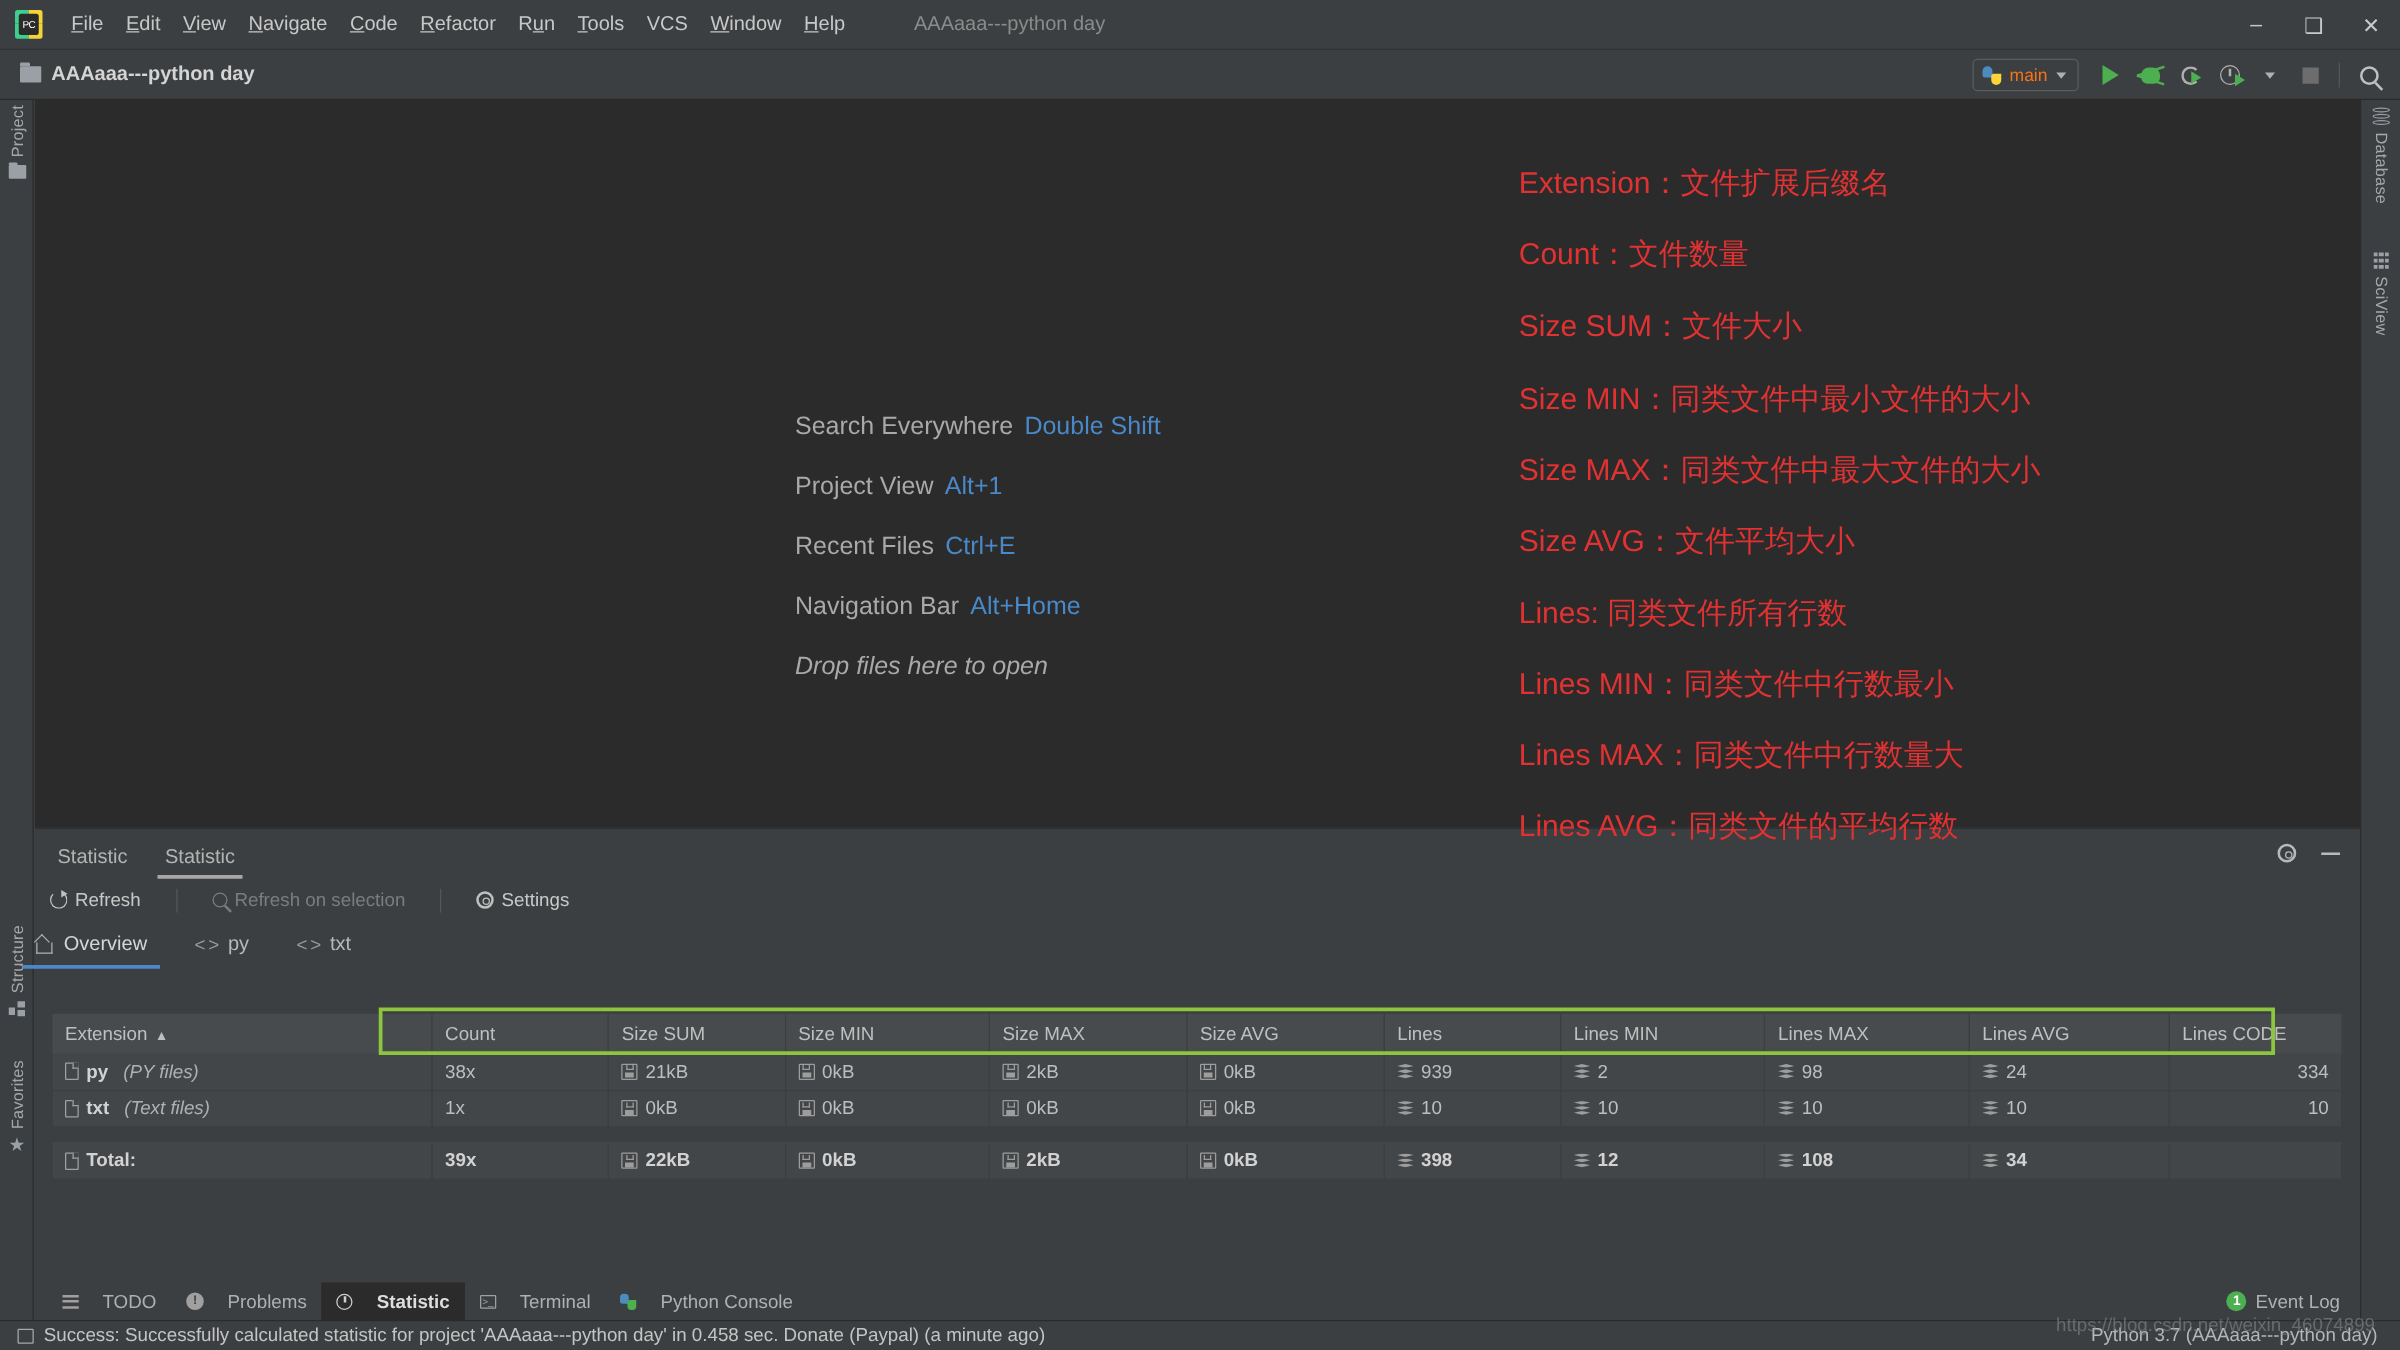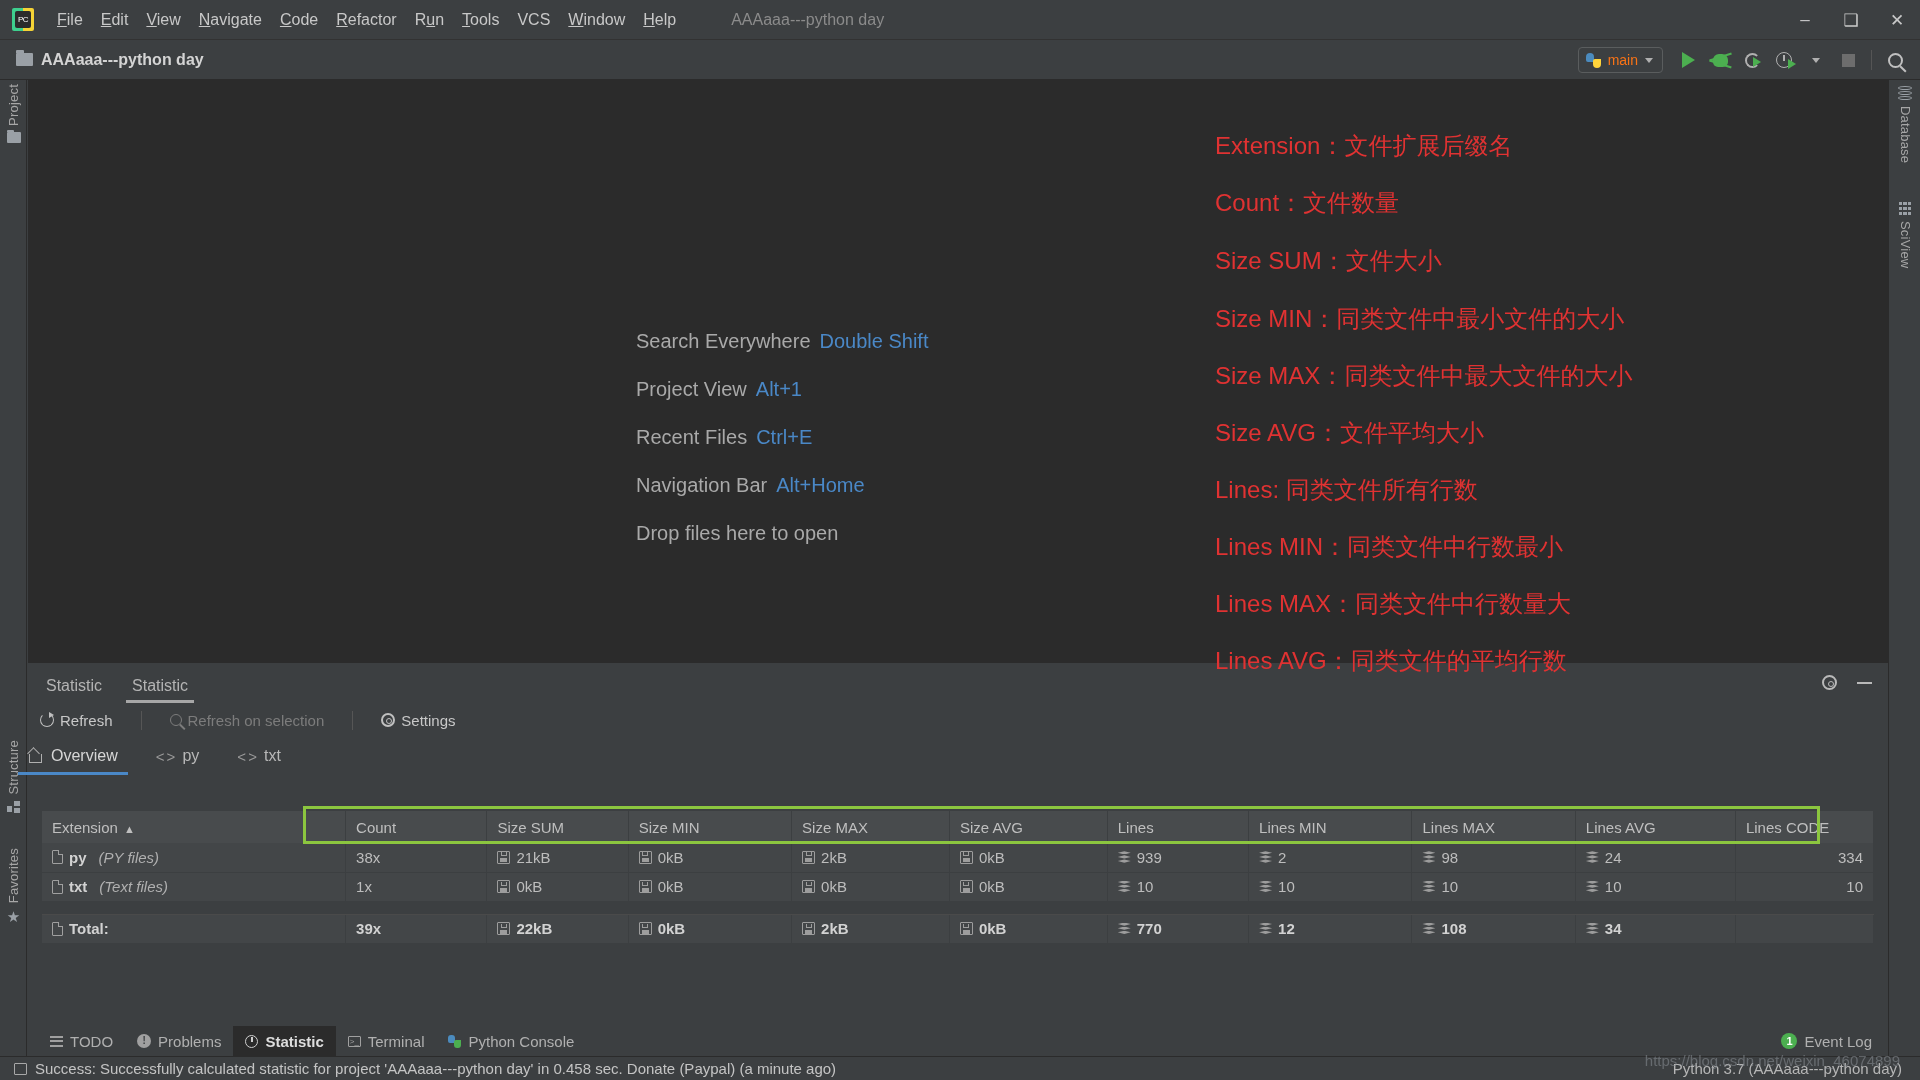--- a/index.html
+++ b/index.html
@@ -110,21 +110,21 @@
 
   
   .editor{
     position:absolute; left:28px; top:80px; width:1860px; height:582px;
     background:#2b2b2b;
   }
   .hints{ position:absolute; left:608px; top:225px; }
   .hint-row{ display:flex; align-items:flex-end; gap:9px; height:48px; }
   .hint-label{ font-size:20px; color:#a9a9a9; }
   .hint-key{ font-size:20px; color:#4a88c7; }
-  .hint-drop{ font-size:20px; color:#a9a9a9; }
+  .hint-drop{ font-size:20px; color:#a9a9a9;font-style:italic; }
 
   
   .annots{ position:absolute; left:1215px; top:0; width:660px; }
   .annot{ position:absolute; white-space:nowrap; color:#e03232; font-size:24px; }
   .annot .en{ font-weight:normal; }
 
   
   .toolwin{
     position:absolute; left:28px; top:662px; width:1860px; height:364px;
     background:#3c3f41; border-top:1px solid #2b2b2b;
@@ -196,21 +196,21 @@
   .green-box{
     position:absolute; left:303px; top:806px; width:1517px; height:38px;
     border:3px solid #8cc63f; pointer-events:none; z-index:40;
   }
 
   
   .botbar{
     position:absolute; left:28px; top:1026px; width:1860px; height:30px;
     background:#3c3f41; display:flex; align-items:center; gap:0; padding-left:10px;
   }
-  .bot-tab{ display:flex; align-items:center; gap:7px; font-size:15px; color:#b0b0b0; padding:4px 12px; height:30px; }
+  .bot-tab{ display:flex; align-items:center; gap:19px; font-size:15px; color:#b0b0b0; padding:4px 12px; height:30px; }
   .bot-tab.active{ background:#2b2b2b; color:#ddd; font-weight:bold; }
   .todo-ic{ width:13px;height:11px;display:flex;flex-direction:column;justify-content:space-between; }
   .todo-ic s{ display:block;height:2px;background:#a0a0a0;text-decoration:none; }
   .prob-ic{ width:14px;height:14px;border-radius:50%;background:#a0a0a0;color:#3c3f41;font-size:10px;
             line-height:14px;text-align:center;font-weight:bold; }
   .clock-ic{ width:13px;height:13px;border:1.6px solid #cfcfcf;border-radius:50%;position:relative; }
   .clock-ic:after{content:"";position:absolute;left:4.5px;top:1.5px;width:1.6px;height:5px;background:#cfcfcf;}
   .term-ic{ width:13px;height:11px;border:1.4px solid #a0a0a0;border-radius:1px;position:relative;
             font-size:8px;color:#a0a0a0;line-height:10px;text-align:center; }
   .pyc-ic{ width:13px;height:13px;position:relative; }
@@ -662,21 +662,21 @@
                   <span>0kB</span>
                 </span>
               </td>
             <td>
                 <span class="cellwrap">
                   <span class="lines-ic">
                     <i></i>
                     <i></i>
                     <i></i>
                   </span>
-                  <span>770</span>
+                  <span>398</span>
                 </span>
               </td>
             <td>
                 <span class="cellwrap">
                   <span class="lines-ic">
                     <i></i>
                     <i></i>
                     <i></i>
                   </span>
                   <span>12</span>

